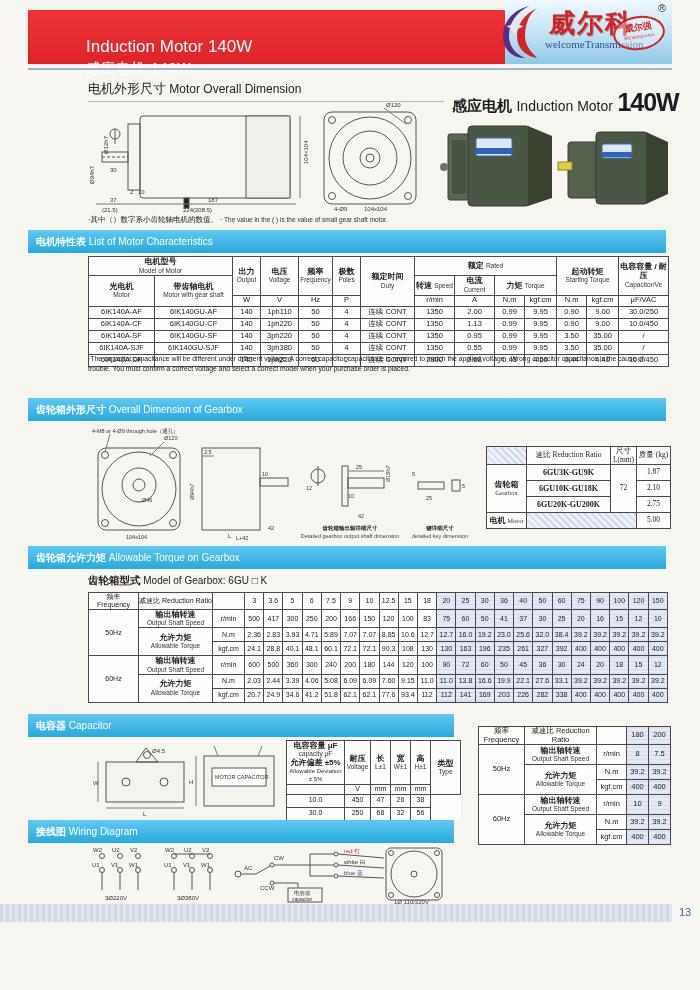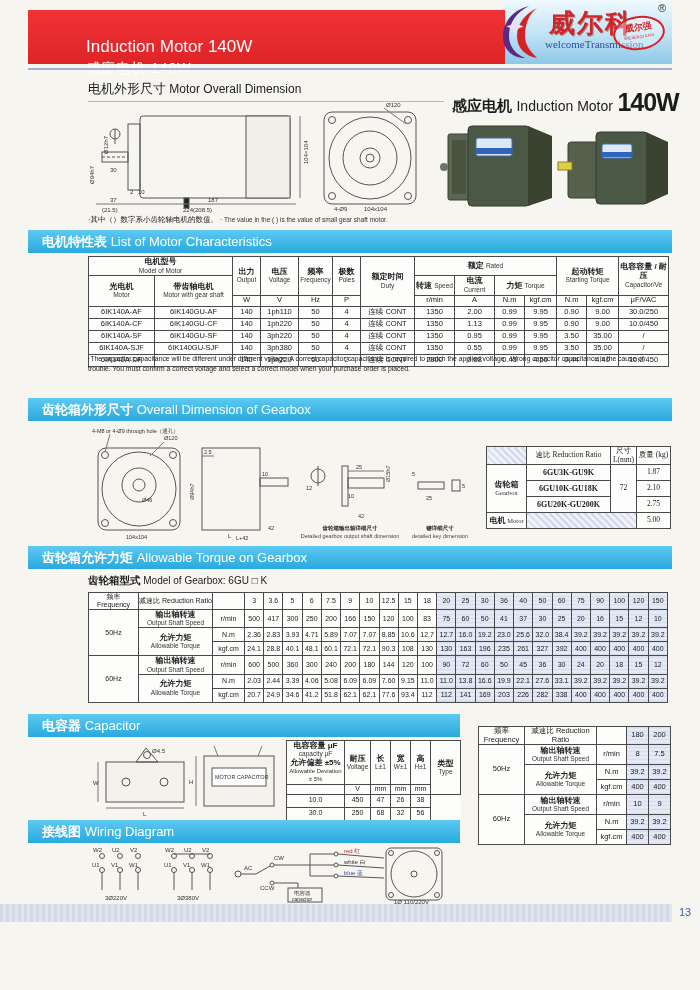--- a/index.html
+++ b/index.html
@@ -16,21 +16,21 @@
   #logo .reg{position:absolute;right:6px;top:2px;color:#333;font-size:11px;}
   #logo .tag{position:absolute;left:40px;top:38px;color:#2a4fa0;font-size:11px;font-family:"Liberation Serif",serif;}
   #stamp{position:absolute;left:108px;top:16px;width:48px;height:30px;border:2px solid #d42327;border-radius:50%;transform:rotate(-8deg);background:rgba(255,255,255,.35);text-align:center;}
   #stamp .s1{color:#d42327;font-size:9px;font-weight:bold;line-height:13px;display:block;margin-top:3px;}
   #stamp .s2{color:#d42327;font-size:4px;display:block;letter-spacing:.5px;}
   
   .subhead{font-size:12px;}
   .subhead .zh{font-weight:normal;font-size:13px;}
   .subhead .en{font-size:12px;color:#222;}
   #dim-head{left:88px;top:80px;width:356px;border-bottom:1px solid #b9b9b9;padding-bottom:3px;}
-  .bluebar{height:23px;line-height:23px;background:linear-gradient(180deg,#5ec9f1,#28a9de);color:#fff;padding-left:14px;font-size:13px;white-space:nowrap;}
+  .bluebar{height:23px;line-height:23px;background:linear-gradient(180deg,#5ec9f1,#28a9de);color:#fff;padding-left:8px;font-size:10px;white-space:nowrap;}
   .bluebar .zh{font-weight:bold;}
   #bar1{left:28px;top:230px;width:630px;}
   #bar2{left:28px;top:398px;width:630px;}
   #bar3{left:28px;top:546px;width:630px;}
   #bar4{left:28px;top:714px;width:418px;}
   #bar5{left:28px;top:820px;width:418px;}
   
   #prod-title{left:452px;top:88px;width:220px;white-space:nowrap;}
   #prod-title .zh{font-weight:bold;font-size:15px;}
   #prod-title .en{font-size:14px;}

